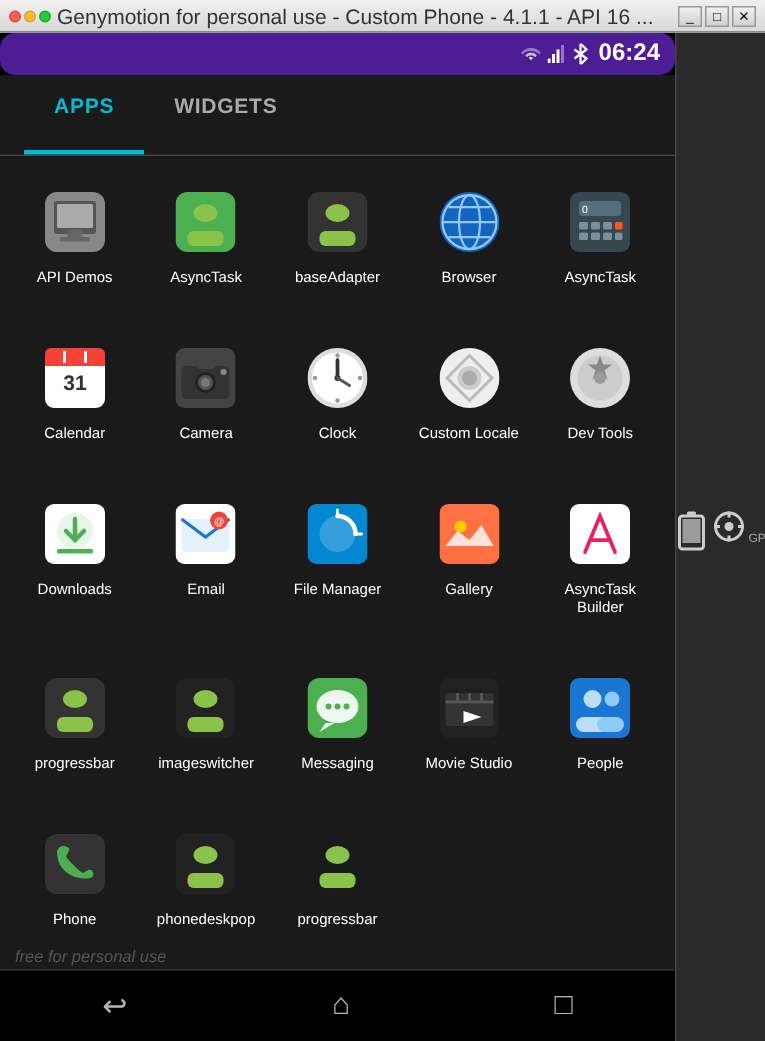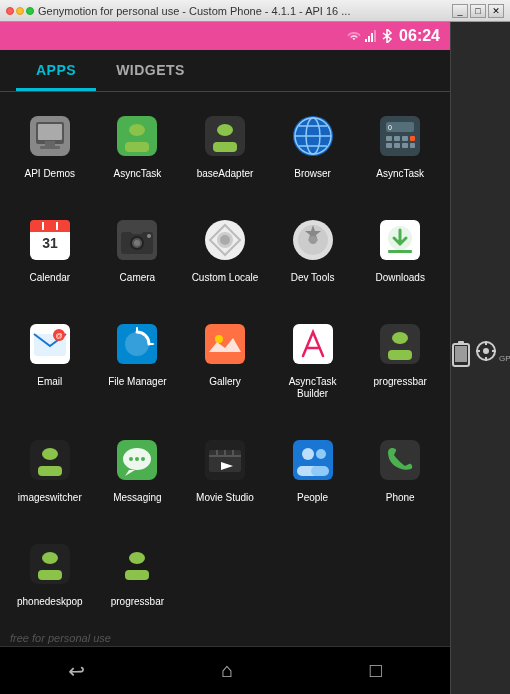--- a/index.html
+++ b/index.html
@@ -34,21 +34,21 @@
     }
     .dot {
       width: 8px;
       height: 8px;
       border-radius: 50%;
     }
     .dot-red { background: #ff5f57; border: 1px solid #e0443e; }
     .dot-yellow { background: #ffbd2e; border: 1px solid #dea123; }
     .dot-green { background: #28c940; border: 1px solid #1aab29; }
     .title-text {
-      font-size: 11px;
+      font-size: 14px;
       color: #333;
     }
     .title-bar-controls {
       display: flex;
       gap: 2px;
     }
     .win-btn {
       width: 16px;
       height: 14px;
       background: linear-gradient(to bottom, #f0f0f0, #d0d0d0);
@@ -68,26 +68,27 @@
       width: 450px;
       height: 672px;
       background: #000;
       overflow: hidden;
     }
 
     
     .status-bar {
       width: 100%;
       height: 28px;
-      background: #ec4899;
+      background: #4c1d95;
       display: flex;
       align-items: center;
       justify-content: flex-end;
       padding: 0 10px;
       gap: 4px;
+      border-radius: 10px;
     }
     .status-icons {
       display: flex;
       align-items: center;
       gap: 3px;
     }
     .status-time {
       color: #fff;
       font-size: 16px;
       font-weight: bold;
@@ -105,21 +106,21 @@
     
     .tabs {
       display: flex;
       border-bottom: 1px solid #444;
       padding: 0 16px;
     }
     .tab {
       color: #aaa;
       font-size: 14px;
       font-weight: bold;
-      padding: 12px 20px 10px;
+      padding: 12px 20px 22px;
       cursor: pointer;
       letter-spacing: 0.5px;
     }
     .tab.active {
       color: #00bcd4;
       border-bottom: 3px solid #00bcd4;
     }
 
     
     .apps-grid {
@@ -359,20 +360,36 @@
               <circle cx="20" cy="23" r="3" fill="#777"></circle>
               <rect x="14" y="8" width="12" height="6" rx="2" fill="#444"></rect>
               <circle cx="32" cy="16" r="2" fill="#888"></circle>
             </svg>
           </div>
           <span class="app-label">Camera</span>
         </div>
         <div class="app-item">
           <div class="app-icon">
             <svg viewBox="0 0 40 40" width="40" height="40">
+              <circle cx="20" cy="20" r="20" fill="#ddd"></circle>
+              <circle cx="20" cy="20" r="17" fill="#fff"></circle>
+              <circle cx="20" cy="20" r="2" fill="#333"></circle>
+              <line x1="20" y1="20" x2="20" y2="8" stroke="#333" stroke-width="2.5" stroke-linecap="round"></line>
+              <line x1="20" y1="20" x2="28" y2="25" stroke="#555" stroke-width="2" stroke-linecap="round"></line>
+              <circle cx="20" cy="5" r="1.5" fill="#999"></circle>
+              <circle cx="35" cy="20" r="1.5" fill="#999"></circle>
+              <circle cx="20" cy="35" r="1.5" fill="#999"></circle>
+              <circle cx="5" cy="20" r="1.5" fill="#999"></circle>
+            </svg>
+          </div>
+          <span class="app-label">Clock</span>
+        </div>
+        <div class="app-item">
+          <div class="app-icon">
+            <svg viewBox="0 0 40 40" width="40" height="40">
               <circle cx="20" cy="20" r="20" fill="#eee"></circle>
               <path d="M20 5 L35 20 L20 35 L5 20 Z" fill="none" stroke="#bbb" stroke-width="2"></path>
               <circle cx="20" cy="20" r="8" fill="#ccc"></circle>
               <path d="M15 20 A5 5 0 0 1 25 20 A5 5 0 0 1 15 20" fill="#aaa"></path>
             </svg>
           </div>
           <span class="app-label">Custom Locale</span>
         </div>
         <div class="app-item">
           <div class="app-icon">

